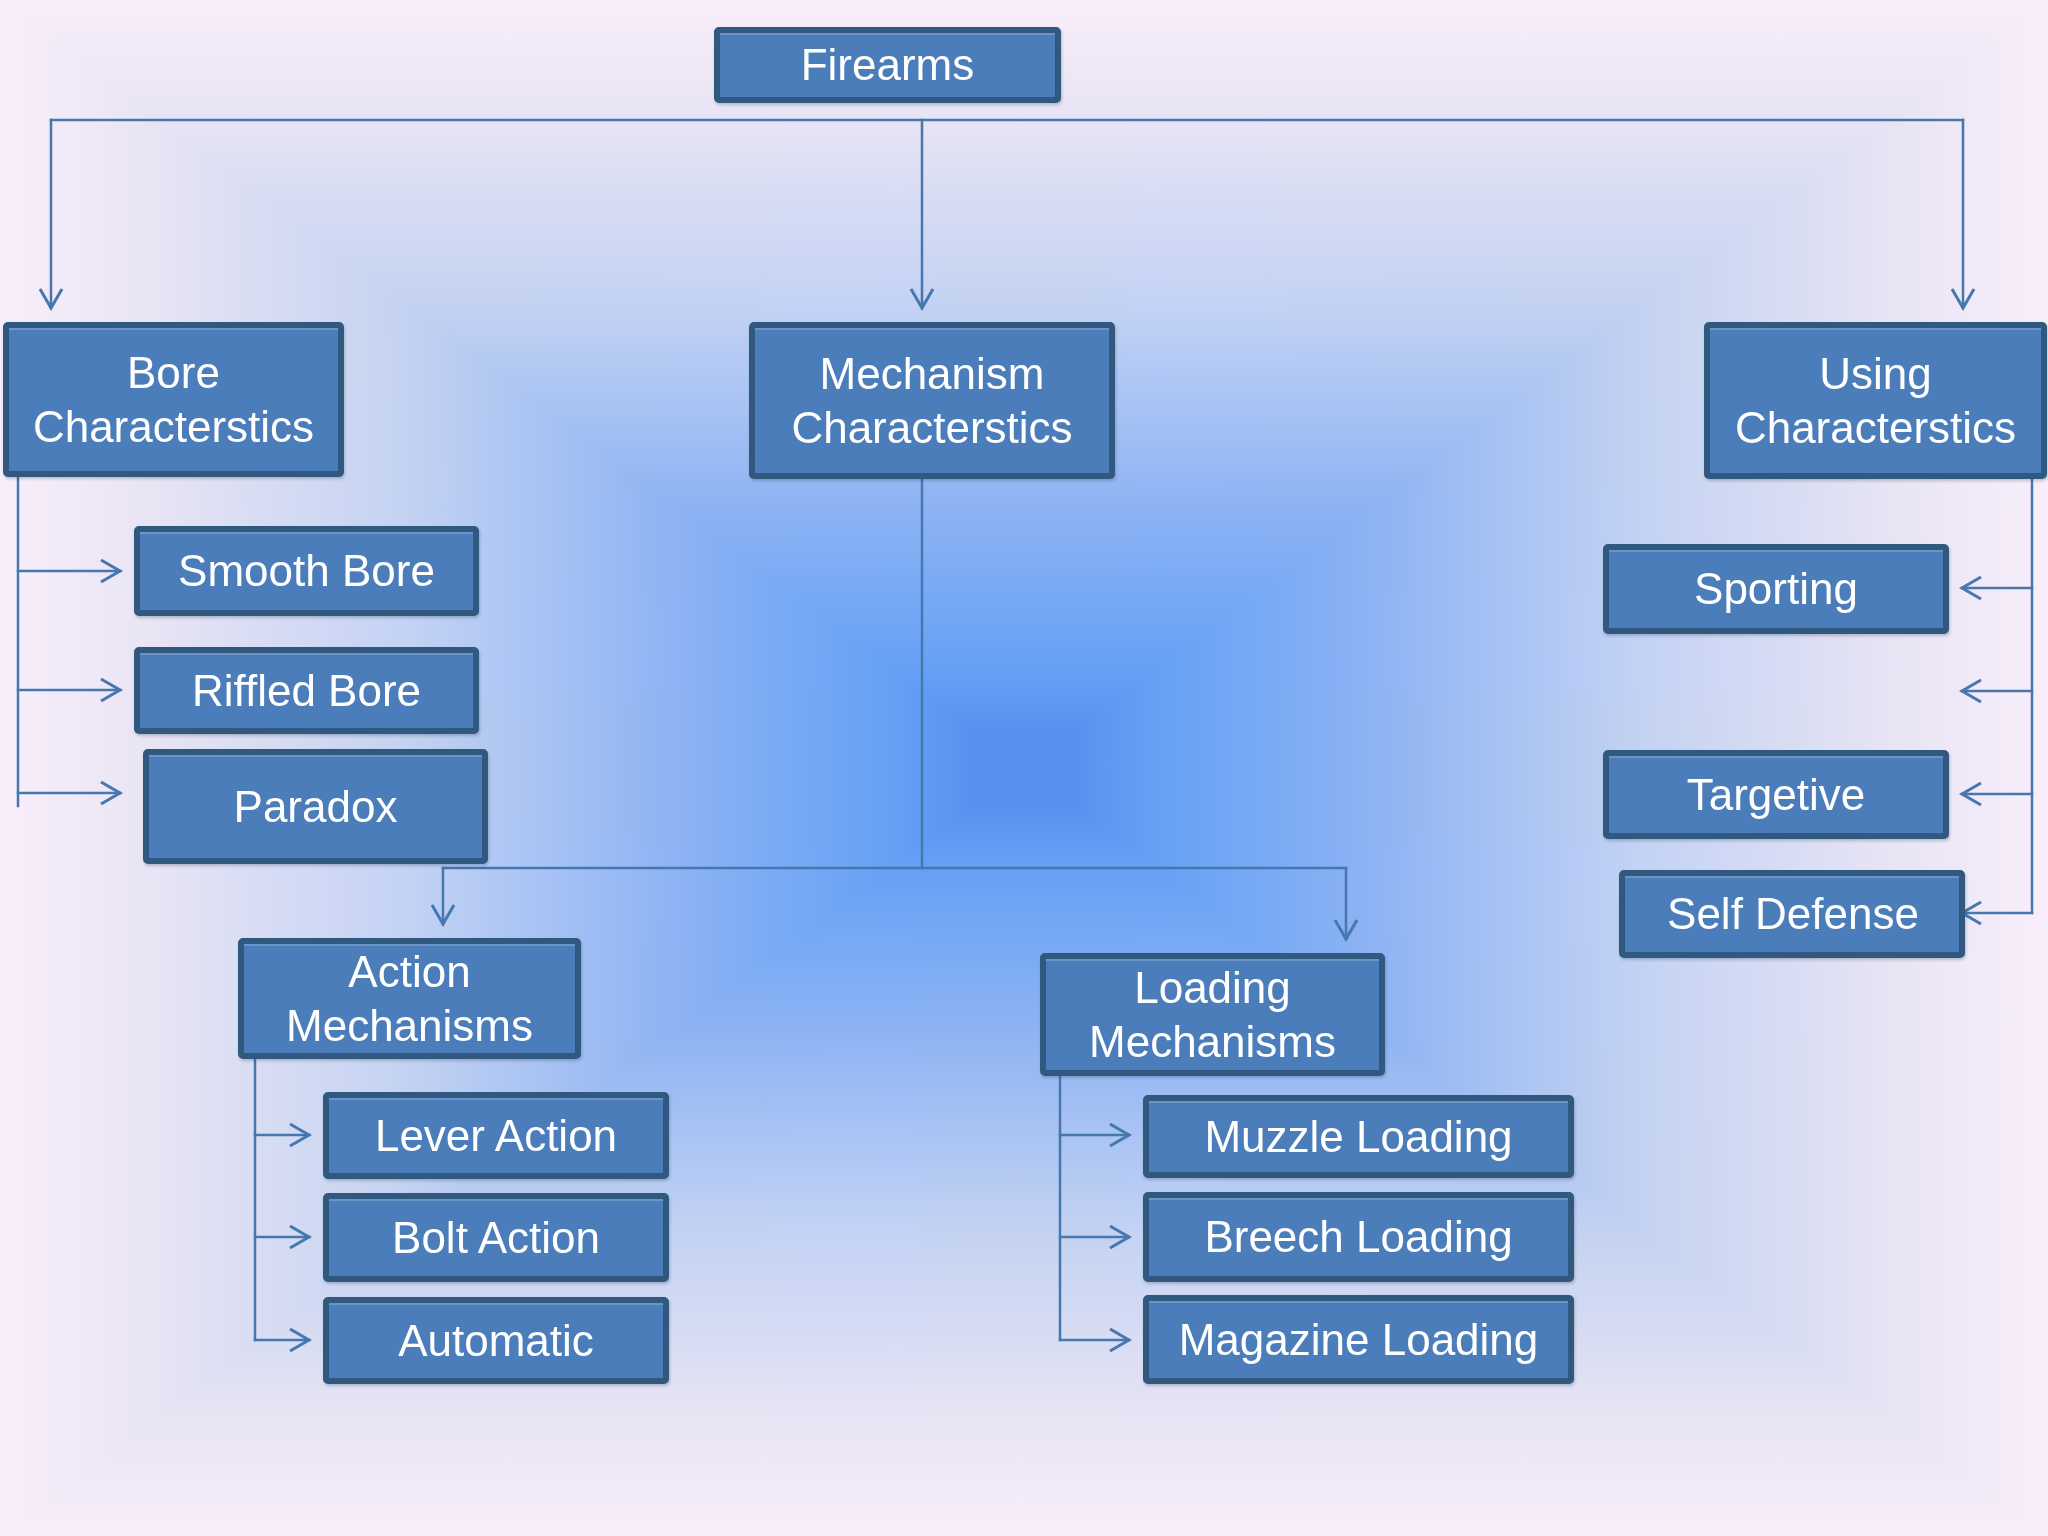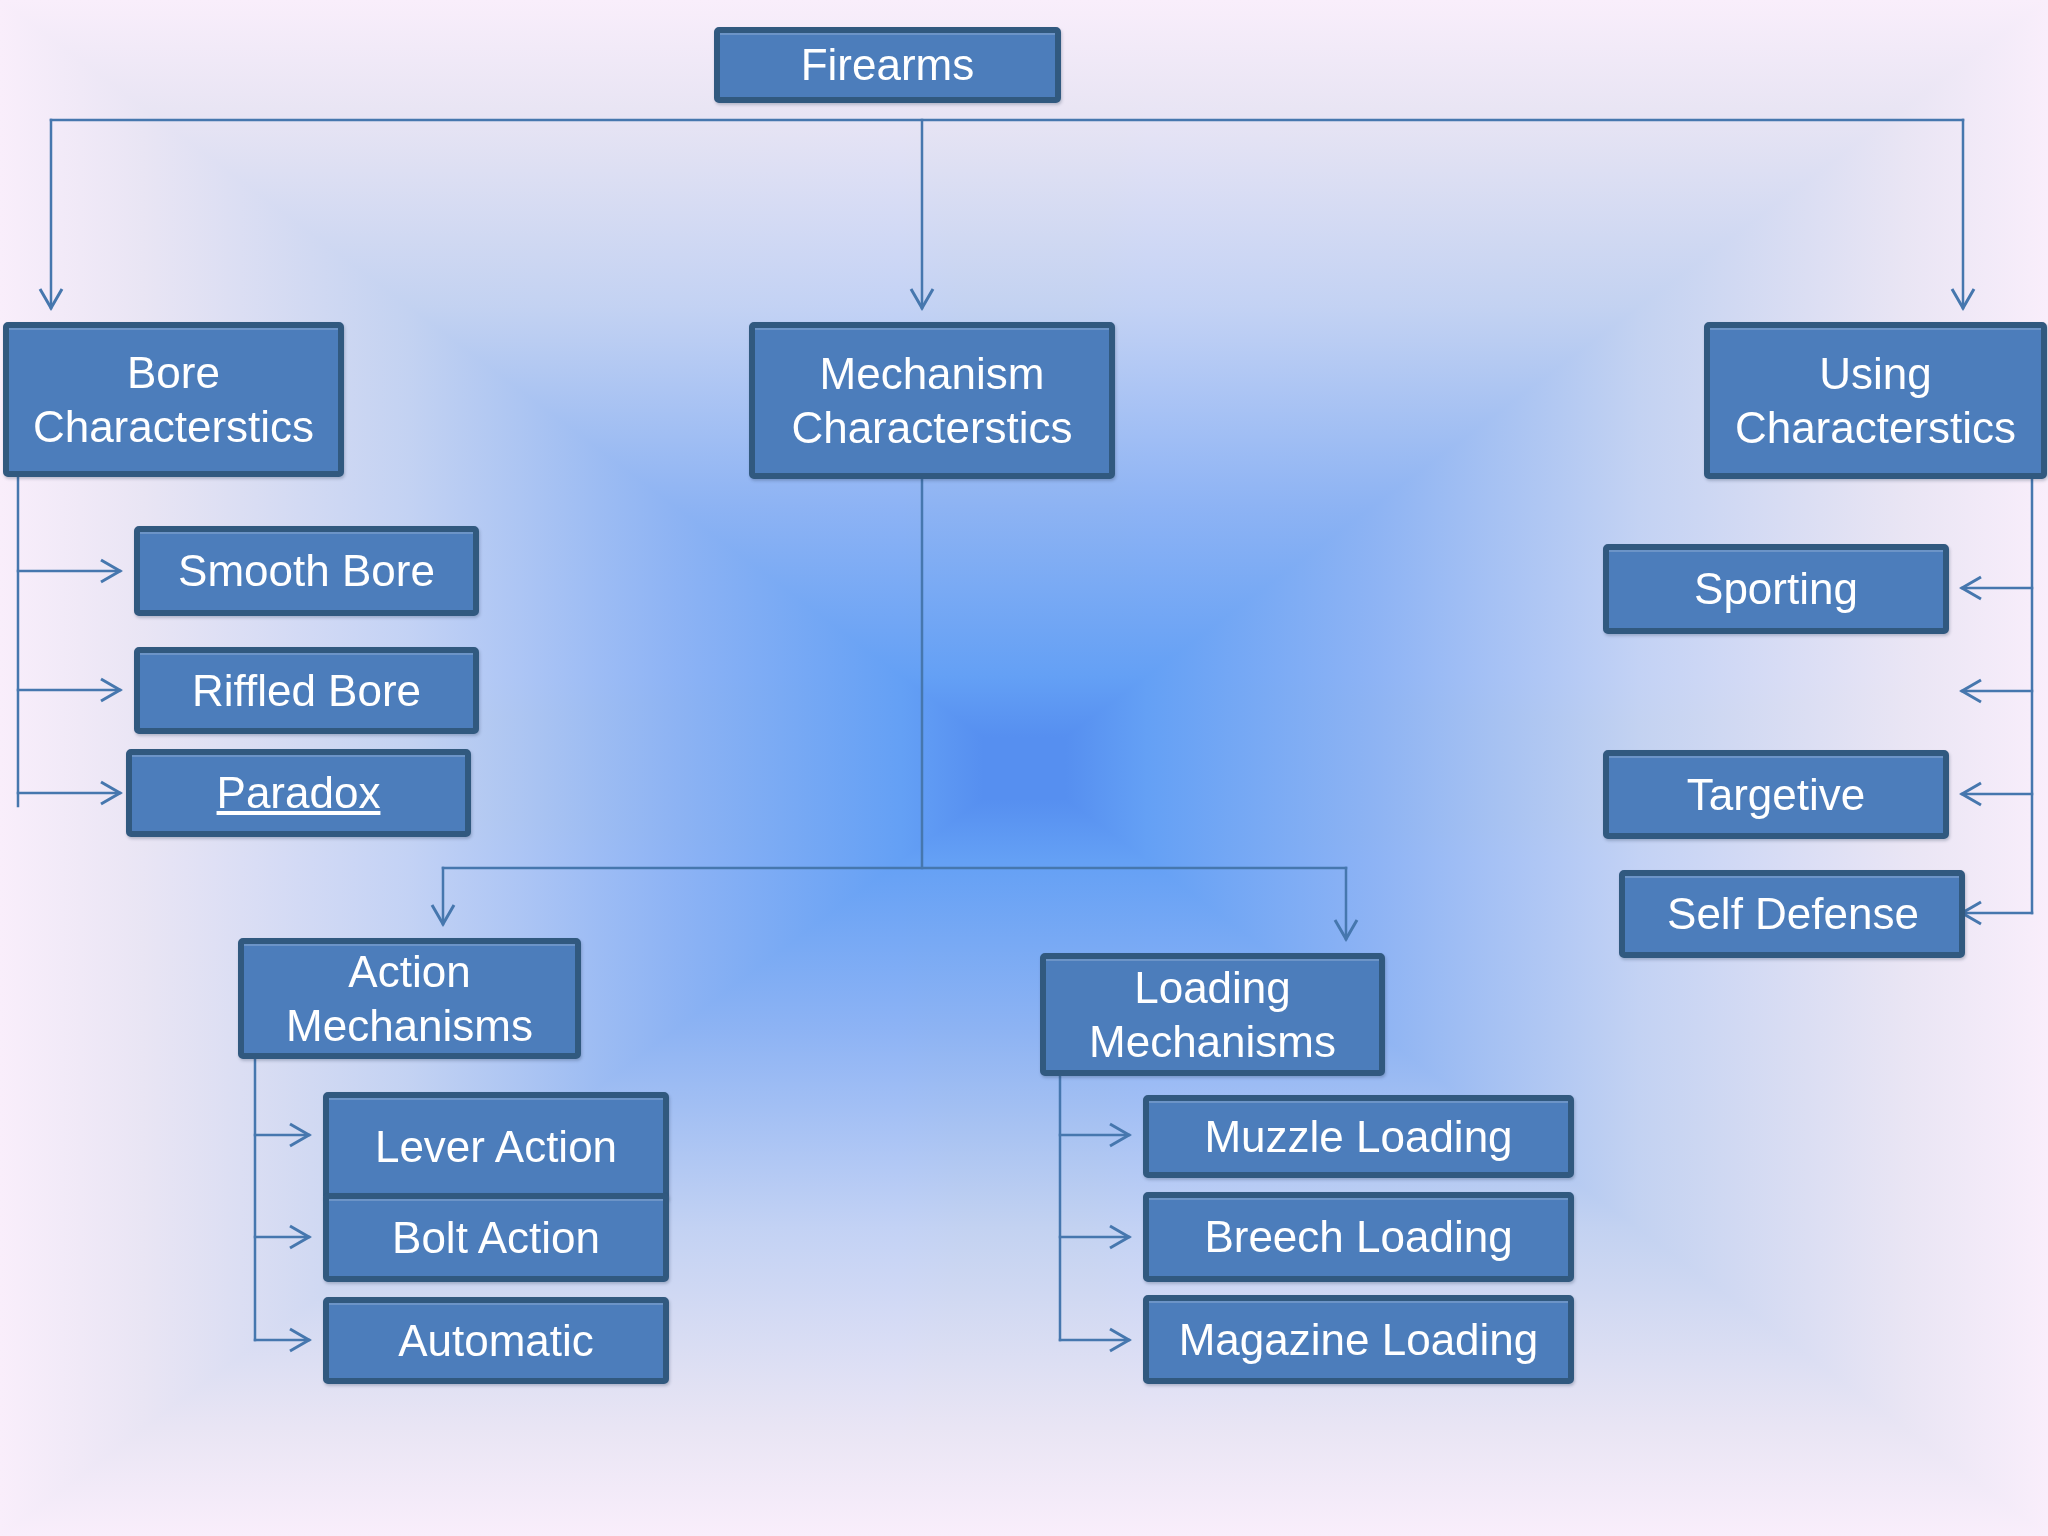--- a/index.html
+++ b/index.html
@@ -81,25 +81,25 @@
   <div class="node two-line" style="left:3px;top:322px;width:341px;height:155px;">Bore Characterstics</div>
 
   <div class="node two-line" style="left:749px;top:322px;width:366px;height:157px;">Mechanism Characterstics</div>
 
   <div class="node two-line" style="left:1704px;top:322px;width:343px;height:157px;">Using Characterstics</div>
 
   <div class="node" style="left:134px;top:526px;width:345px;height:90px;">Smooth Bore</div>
 
   <div class="node" style="left:134px;top:647px;width:345px;height:87px;">Riffled Bore</div>
 
-  <div class="node" style="left:126px;top:749px;width:345px;height:88px;text-decoration:underline;">Paradox</div>
+  <div class="node" style="left:143px;top:749px;width:345px;height:115px;">Paradox</div>
 
   <div class="node two-line" style="left:238px;top:938px;width:343px;height:121px;">Action Mechanisms</div>
 
-  <div class="node" style="left:323px;top:1092px;width:346px;height:109px;">Lever Action</div>
+  <div class="node" style="left:323px;top:1092px;width:346px;height:87px;">Lever Action</div>
 
   <div class="node" style="left:323px;top:1193px;width:346px;height:89px;">Bolt Action</div>
 
   <div class="node" style="left:323px;top:1297px;width:346px;height:87px;">Automatic</div>
 
   <div class="node two-line" style="left:1040px;top:953px;width:345px;height:123px;">Loading Mechanisms</div>
 
   <div class="node" style="left:1143px;top:1095px;width:431px;height:83px;">Muzzle Loading</div>
 
   <div class="node" style="left:1143px;top:1192px;width:431px;height:90px;">Breech Loading</div>

